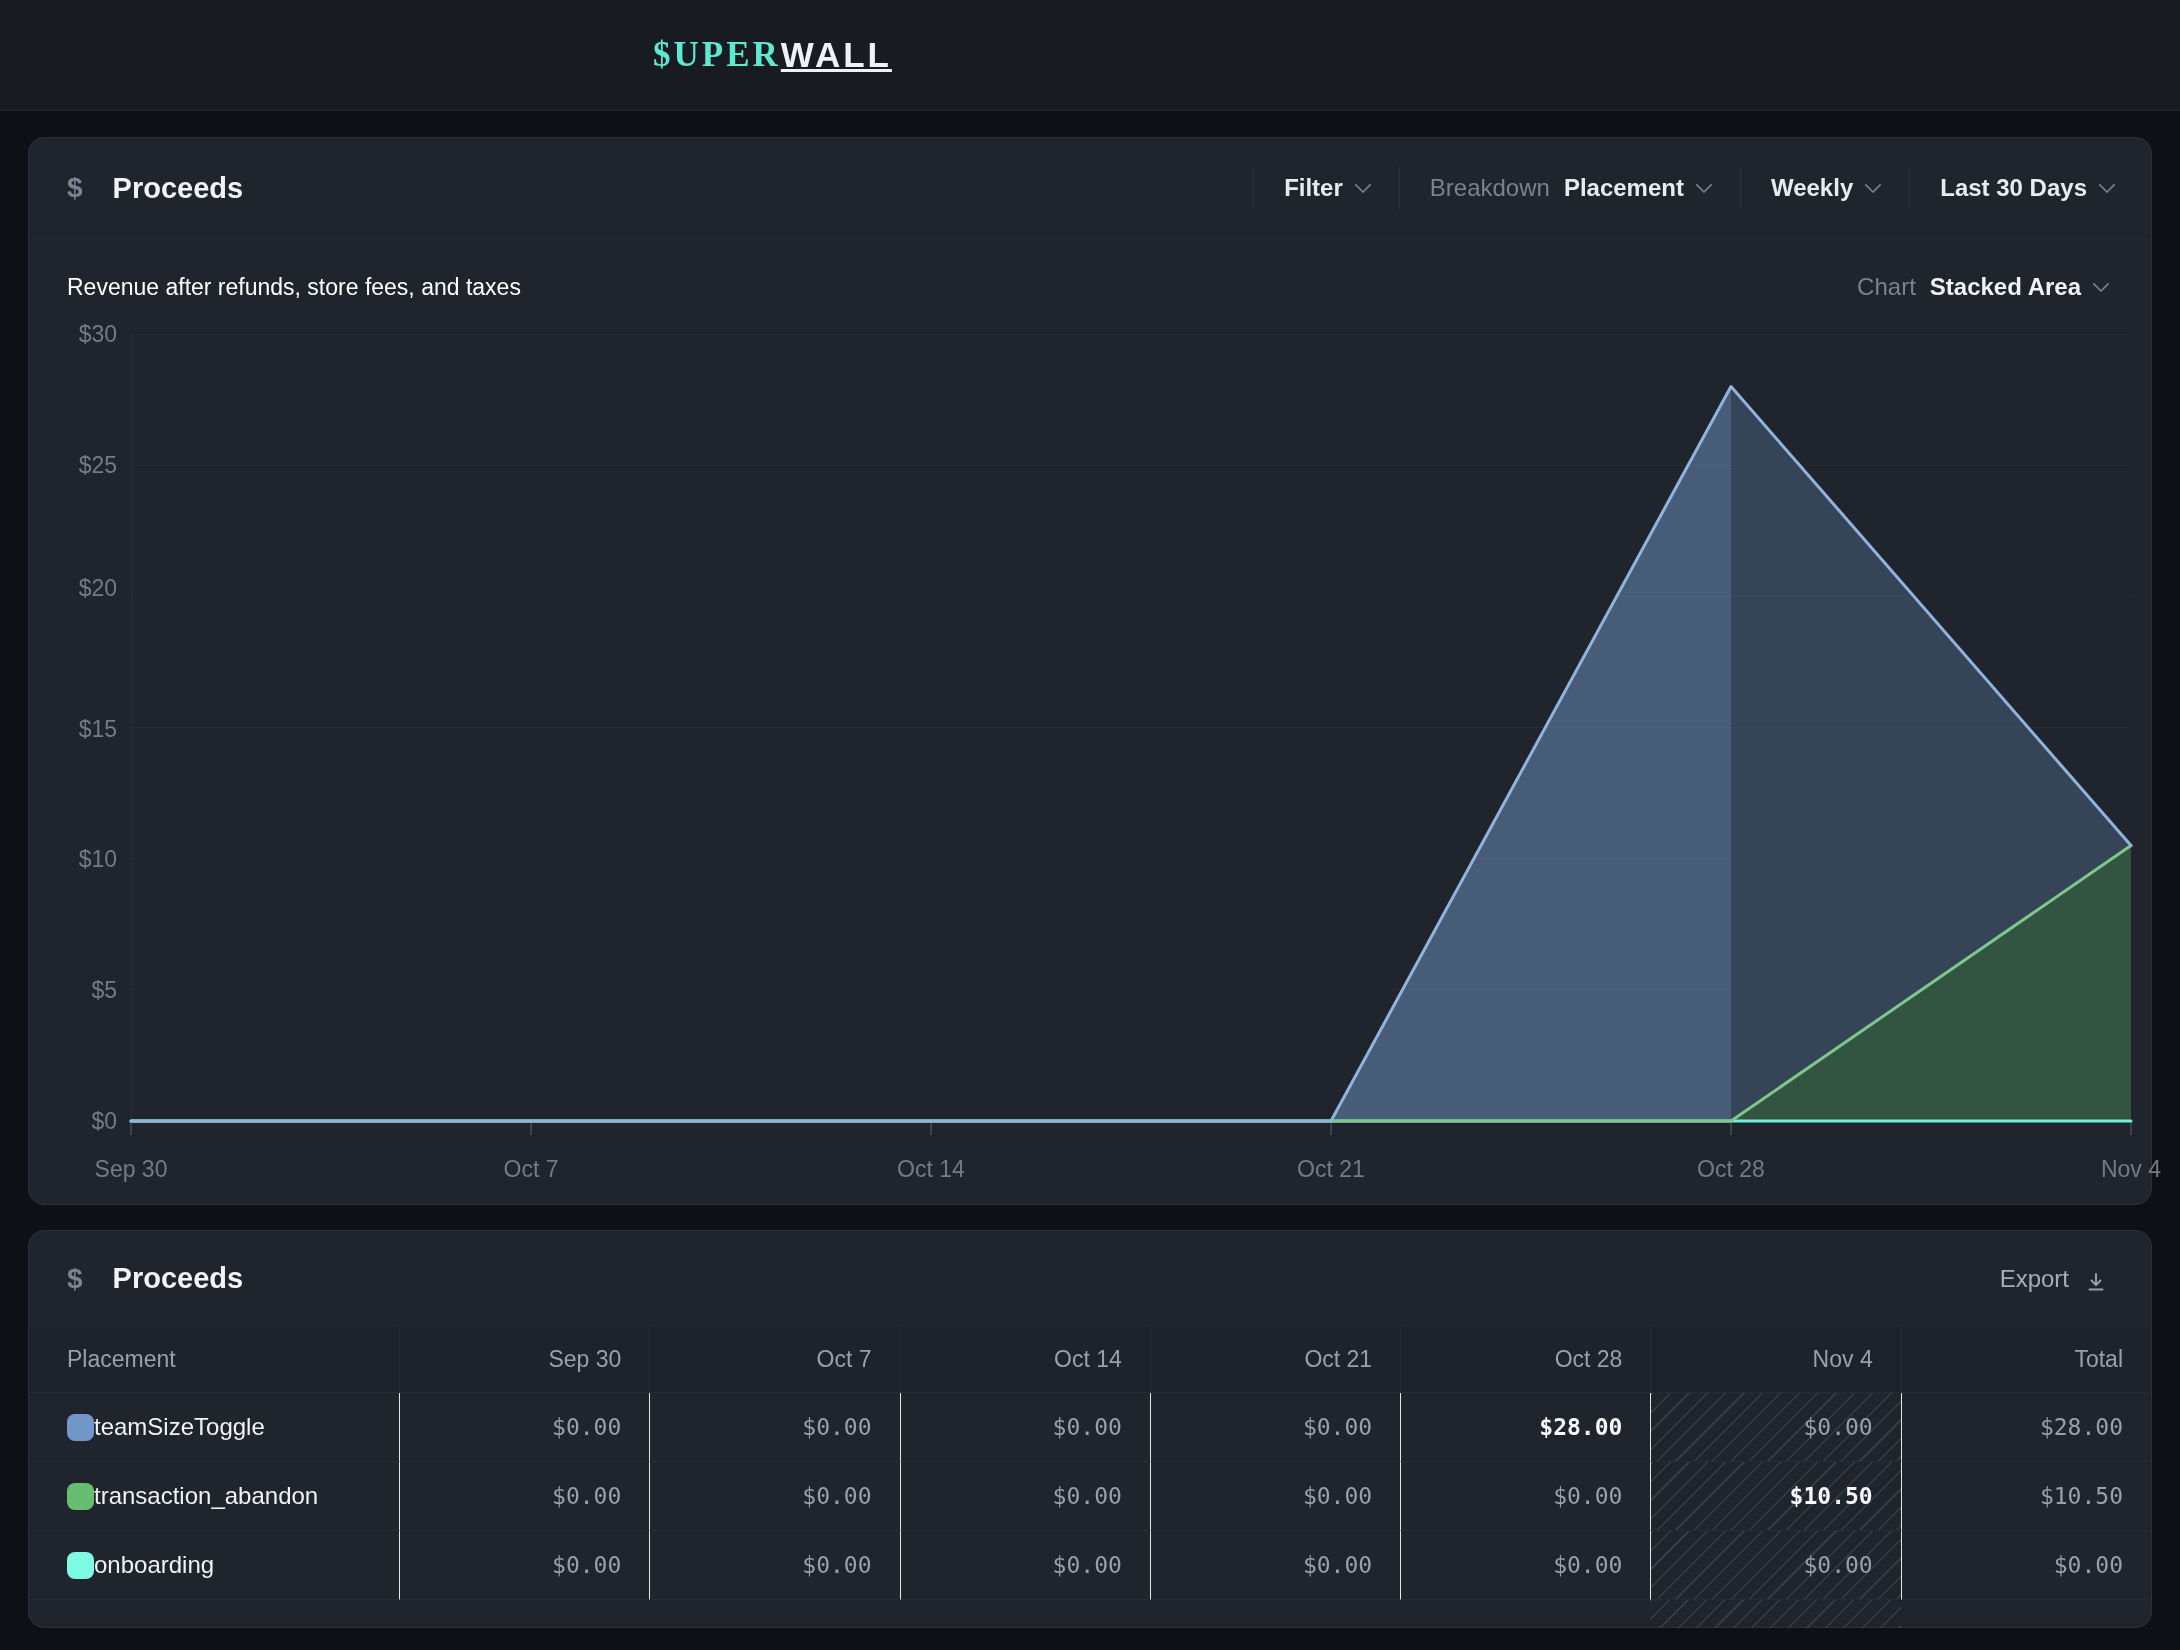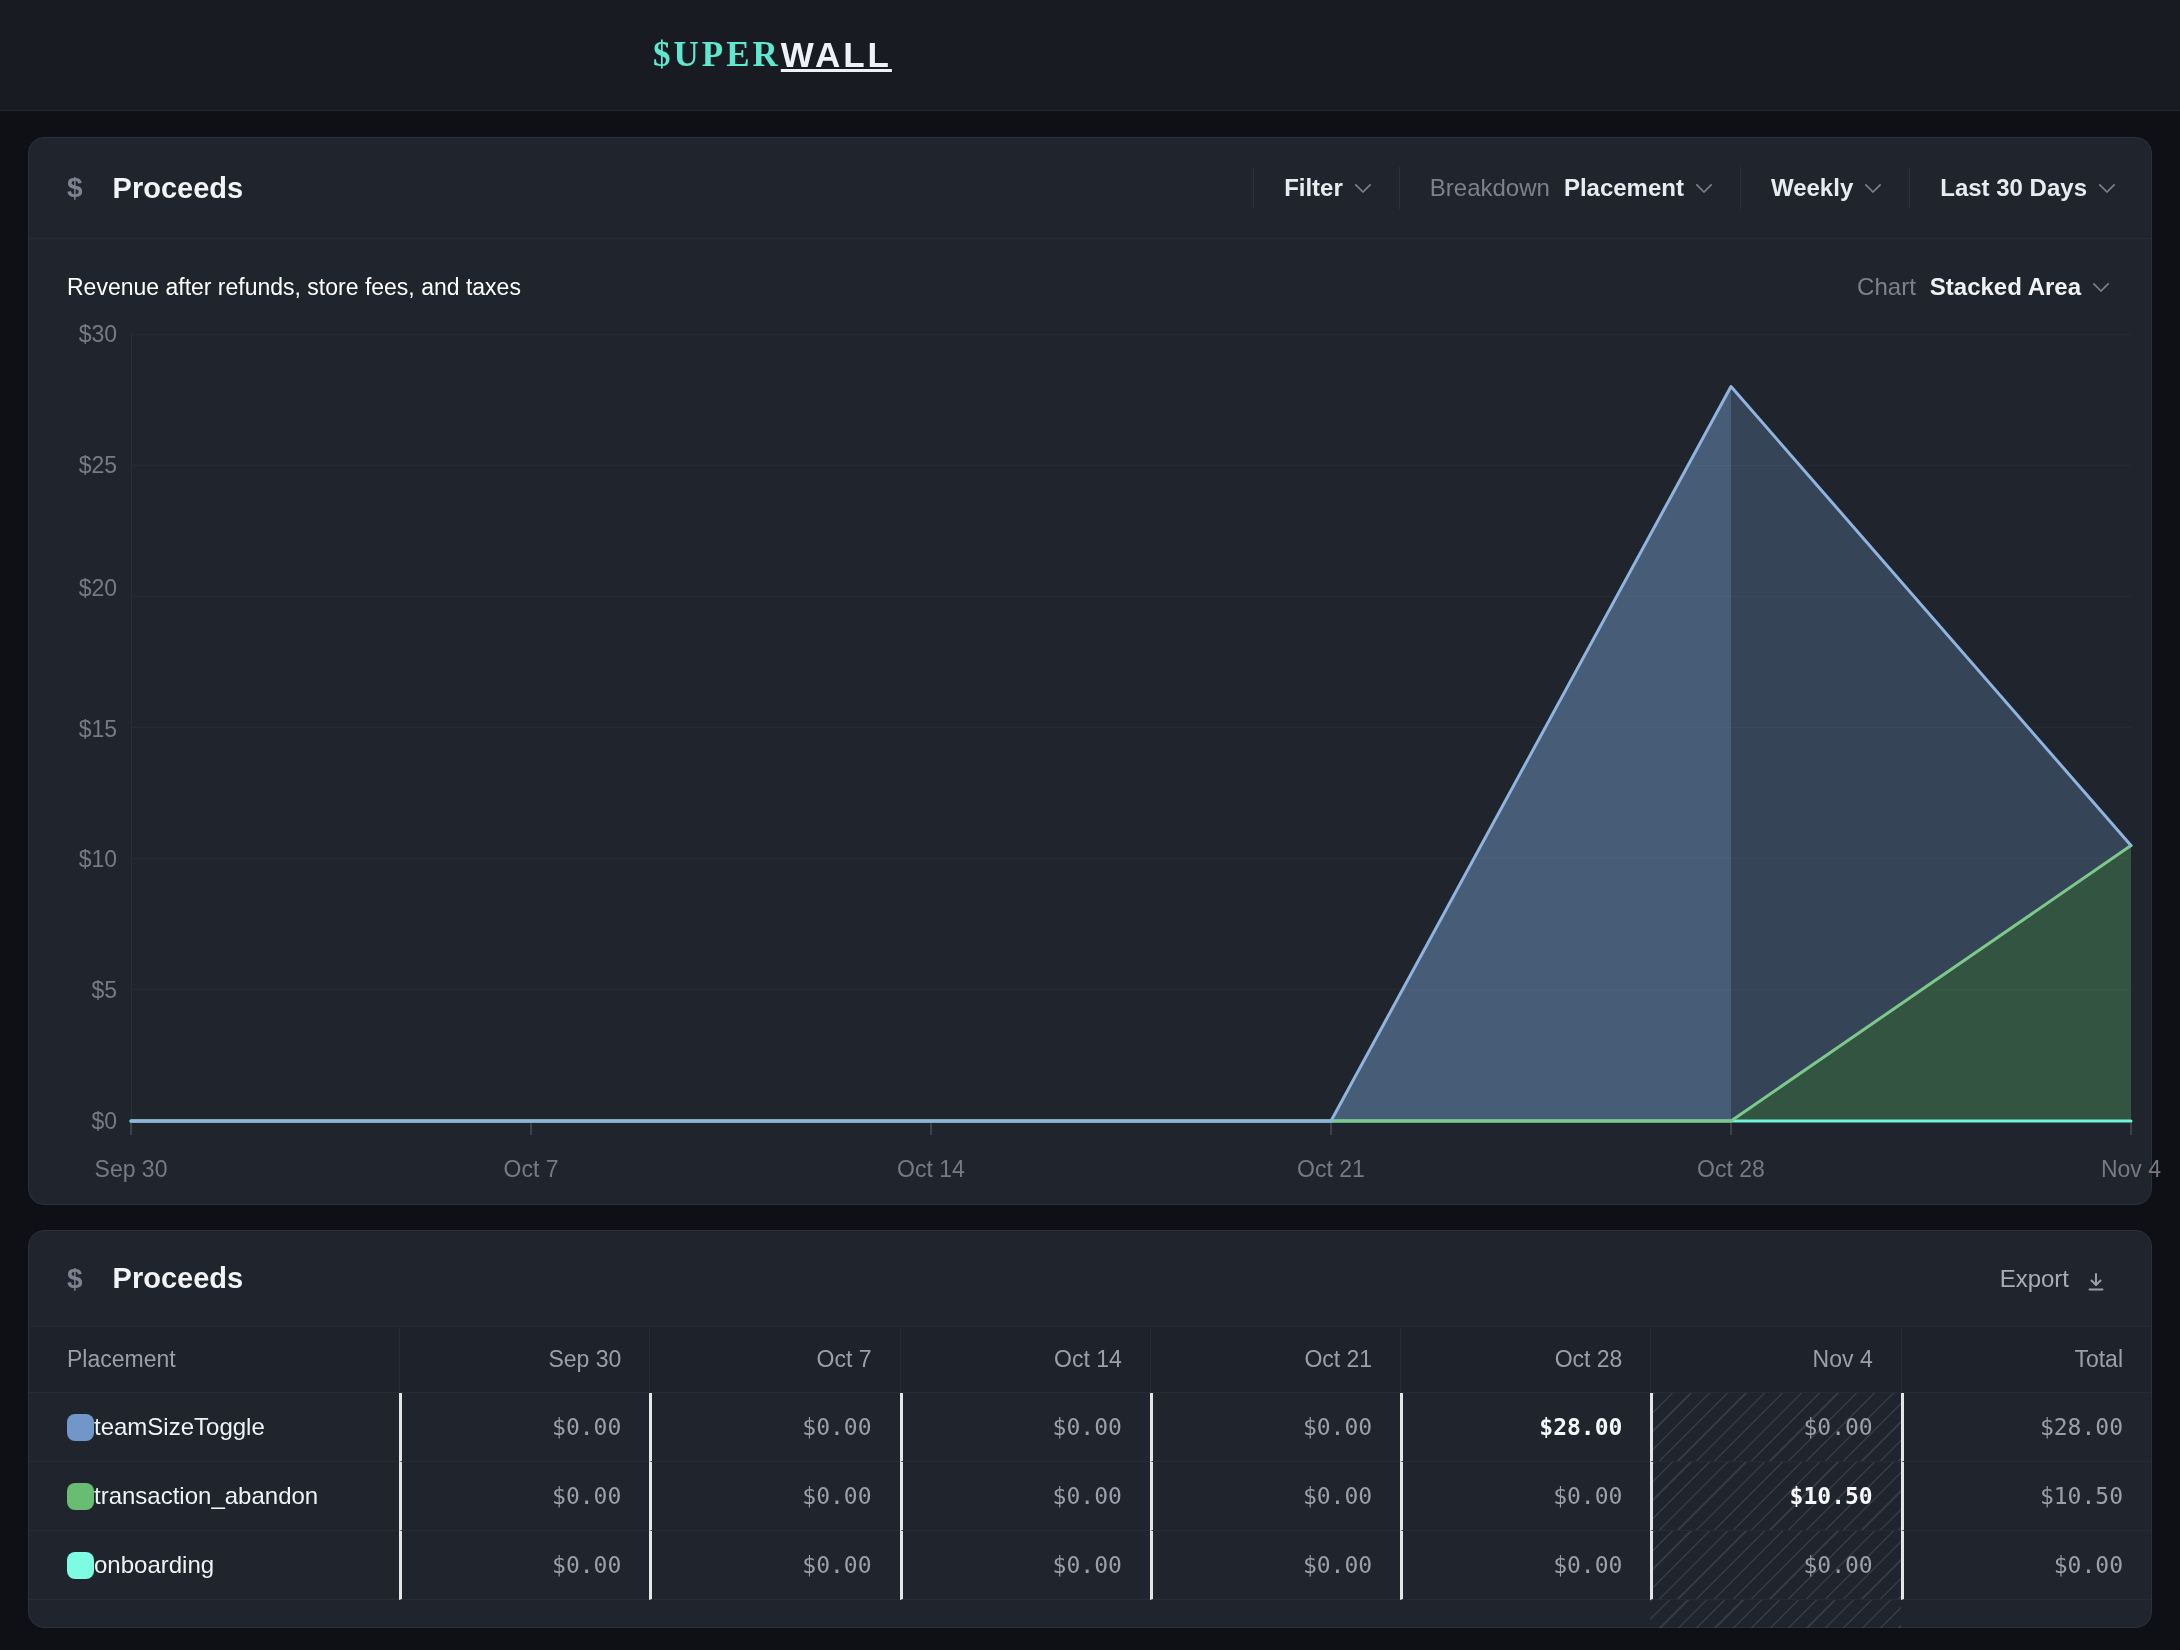--- a/index.html
+++ b/index.html
@@ -50,21 +50,21 @@
 
   
   .export{margin-left:auto;display:flex;align-items:flex-end;gap:16px;background:none;border:none;cursor:pointer;
           font-family:inherit;font-size:24px;font-weight:400;color:#a6adb8;}
   .tbl{position:absolute;left:0;top:95px;width:100%;display:grid;
        grid-template-columns:370px repeat(7,1fr);border-top:1px solid #272b33;box-sizing:border-box;}
   .c{display:flex;align-items:center;box-sizing:border-box;height:69px;border-bottom:1px solid #272b33;}
   .h{height:66px;justify-content:flex-end;padding-right:28px;font-size:23px;color:#9aa0ab;background:#1e222a;
      border-left:1px solid #272b33;}
   .h.first{justify-content:flex-start;padding-left:38px;border-left:none;}
-  .v{justify-content:flex-end;padding-right:28px;border-left:3px solid #e5e5e5;
+  .v{justify-content:flex-end;padding-right:28px;border-left:1px solid #e5e5e5;
      font-family:"DejaVu Sans Mono",monospace;font-size:23px;color:#9aa0ab;}
   .name{padding-left:38px;font-size:24px;color:#f0f2f5;font-weight:500;}
   .swatch{width:27px;height:27px;border-radius:8px;flex:none;}
   .em{color:#f5f7fa;font-weight:700;}
   .hatch{background-image:repeating-linear-gradient(135deg,
           rgba(154,164,180,0.17) 0px, rgba(154,164,180,0.17) 1.6px,
           transparent 1.6px, transparent 13px);}
   .f{height:28px;border-bottom:none;}
   .f.v{border-left:none;}
 </style>

